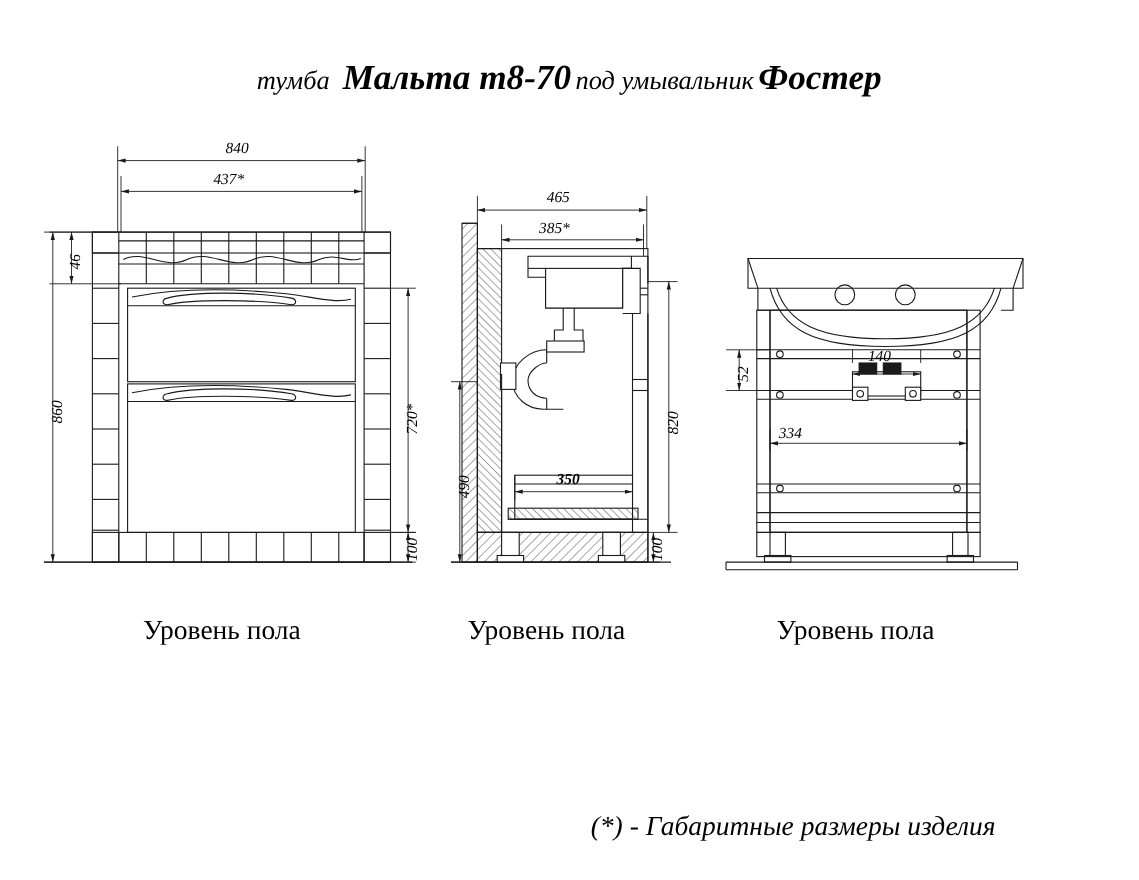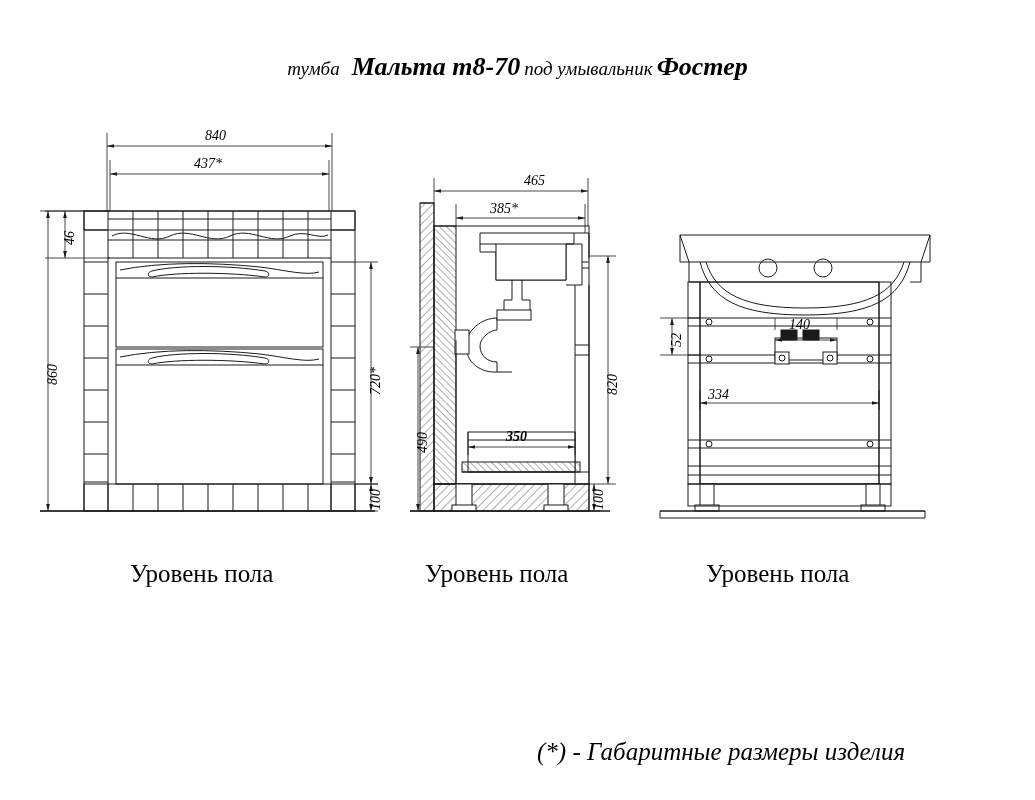--- a/index.html
+++ b/index.html
@@ -26,27 +26,27 @@
     left: 0;
     top: 52px;
     width: 1035px;
     text-align: center;
     white-space: nowrap;
   }
   .title-wrap span { display: inline; }
   .t-small {
     font-family: "Liberation Serif", serif;
     font-style: italic;
-    font-size: 19px;
+    font-size: 24px;
   }
   .t-big {
     font-family: "Liberation Serif", serif;
     font-style: italic;
     font-weight: bold;
-    font-size: 26px;
+    font-size: 32px;
   }
   .floor-label {
     position: absolute;
     font-family: "Liberation Serif", serif;
     font-size: 25px;
     white-space: nowrap;
   }
   .footnote {
     position: absolute;
     left: 537px;
@@ -349,21 +349,21 @@
   <span class="t-big">Фостер</span>
 </div>
 
 <div class="dim" style="left:205px; top:128px;">840</div>
 <div class="dim" style="left:194px; top:156px;">437*</div>
 <div class="dim vert" style="left:62px; top:245px;">46</div>
 <div class="dim vert" style="left:45px; top:385px;">860</div>
 <div class="dim vert" style="left:368px; top:395px;">720*</div>
 <div class="dim vert" style="left:368px; top:510px;">100</div>
 
-<div class="dim" style="left:497px; top:173px;margin-left:27px;">465</div>
+<div class="dim" style="left:497px; top:173px;">465</div>
 <div class="dim" style="left:490px; top:201px;">385*</div>
 <div class="dim vert" style="left:605px; top:395px;">820</div>
 <div class="dim vert" style="left:415px; top:453px;">490</div>
 <div class="dim" style="left:506px; top:429px;font-weight:bold;">350</div>
 <div class="dim vert" style="left:591px; top:510px;">100</div>
 
 <div class="dim vert" style="left:669px; top:347px;">52</div>
 <div class="dim" style="left:789px; top:317px;">140</div>
 <div class="dim" style="left:708px; top:387px;font-style:italic;">334</div>
 

